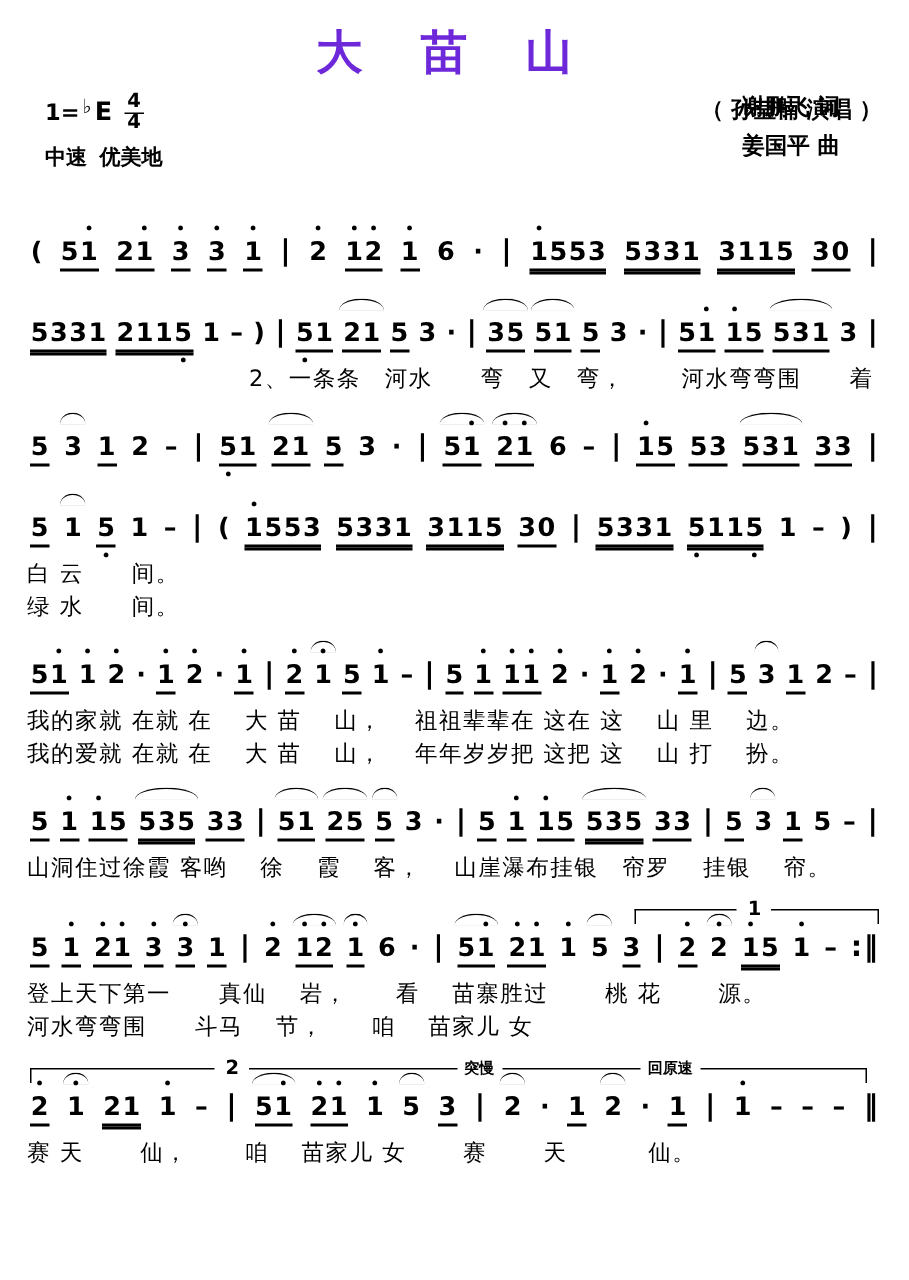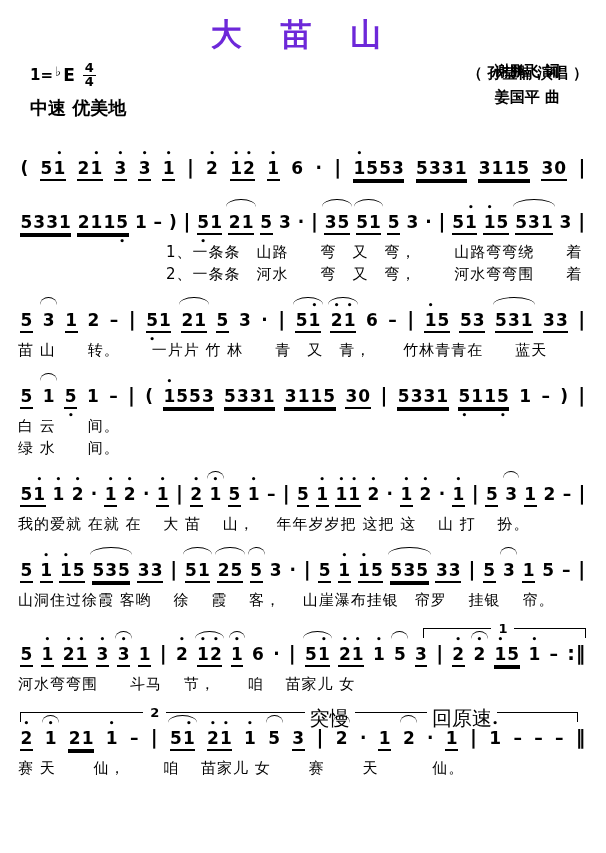--- a/index.html
+++ b/index.html
@@ -11,21 +11,21 @@
   .hdr{position:relative;height:122px;}
   .title{text-align:center;font-size:31px;font-weight:bold;letter-spacing:14px;margin-top:4px;}
   .subtitle{text-align:right;font-size:15px;font-weight:bold;margin-top:8px;}
   .credits{position:absolute;right:28px;top:44px;text-align:center;font-size:15px;font-weight:bold;line-height:26px;}
   .keyblock{position:absolute;left:12px;top:48px;font-size:15px;font-weight:bold;}
   .keyline{display:flex;align-items:center;gap:2px;}
   .flat{font-size:13px;vertical-align:super;position:relative;top:-4px;}
   .keynote{font-size:17px;}
   .meter{display:inline-flex;flex-direction:column;align-items:center;margin-left:6px;font-size:13px;line-height:12px;}
   .meter .mt{border-bottom:1.5px solid #000;padding:0 2px 1px 2px;}
-  .tempo{margin-top:8px;font-size:18px;}
+  .tempo{margin-top:8px;font-size:14px;font-family:Liberation Mono, monospace;}
 
   
   .score{margin-top:4px;}
   .system{position:relative;margin-bottom:7px;}
   .system.has-volta{margin-top:15px;}
   .notes{display:flex;justify-content:space-between;align-items:baseline;
          font-weight:bold;font-size:17px;padding:16px 2px 6px 2px;}
   .tok{position:relative;display:inline-block;white-space:nowrap;}
   .grp{display:inline-block;}
   .ch{position:relative;display:inline-block;padding:0 0.5px;}
@@ -44,21 +44,21 @@
   .lyric{font-size:15px;line-height:22px;white-space:pre;letter-spacing:1px;}
   .indent-lyrics .lyric{margin-left:148px;}
 
   
   .volta{position:absolute;top:2px;height:9px;border-top:1.5px solid #000;
          border-left:1.5px solid #000;border-right:1.5px solid #000;}
   .volta-right{left:71%;right:2px;}
   .volta-full{left:2px;right:10px;}
   .volta-label{position:absolute;top:-8px;left:42%;background:#fff;padding:0 7px;font-size:13px;font-weight:bold;}
   .volta-full .volta-label{left:22%;}
-  .tempo-mark{position:absolute;top:-8px;background:#fff;padding:0 5px;font-size:20px;font-weight:normal;white-space:nowrap;}
+  .tempo-mark{position:absolute;top:-8px;background:#fff;padding:0 5px;font-size:10px;font-weight:bold;white-space:nowrap;}
   .tm0{left:51%;}
   .tm1{left:73%;}
 </style>
 </head>
 <body>
 
 <div class="page">
 
   <div class="hdr">
     <div class="title" style="color:#6d28d9;">大 苗 山</div>
@@ -123,21 +123,20 @@
           <span class="tok"><span class="grp u1"><span class="ch">5</span></span></span>
           <span class="tok"><span class="grp u0"><span class="ch">3</span></span></span>
           <span class="tok"><span class="grp u0"><span class="ch">·</span></span></span>
           <span class="tok bar"><span class="grp u0"><span class="ch">|</span></span></span>
           <span class="tok"><span class="grp u1"><span class="ch">5</span><span class="ch">1<i class="da">•</i></span></span></span>
           <span class="tok"><span class="grp u1"><span class="ch">1<i class="da">•</i></span><span class="ch">5</span></span></span>
           <span class="tok"><i class="slur"></i><span class="grp u1"><span class="ch">5</span><span class="ch">3</span><span class="ch">1</span></span></span>
           <span class="tok"><span class="grp u0"><span class="ch">3</span></span></span>
           <span class="tok bar"><span class="grp u0"><span class="ch">|</span></span></span>
         </div>
-        <div class="lyric">1、一条条　山路　　弯　又　弯，　　 山路弯弯绕　　着</div>
         <div class="lyric">2、一条条　河水　　弯　又　弯，　　 河水弯弯围　　着</div>
       </div>
       <div class="system">
         <div class="notes">
           <span class="tok"><span class="grp u1"><span class="ch">5</span></span></span>
           <span class="tok"><i class="slur"></i><span class="grp u0"><span class="ch">3</span></span></span>
           <span class="tok"><span class="grp u1"><span class="ch">1</span></span></span>
           <span class="tok"><span class="grp u0"><span class="ch">2</span></span></span>
           <span class="tok"><span class="grp u0"><span class="ch">–</span></span></span>
           <span class="tok bar"><span class="grp u0"><span class="ch">|</span></span></span>
@@ -151,21 +150,20 @@
           <span class="tok"><i class="slur"></i><span class="grp u1"><span class="ch">2<i class="da">•</i></span><span class="ch">1<i class="da">•</i></span></span></span>
           <span class="tok"><span class="grp u0"><span class="ch">6</span></span></span>
           <span class="tok"><span class="grp u0"><span class="ch">–</span></span></span>
           <span class="tok bar"><span class="grp u0"><span class="ch">|</span></span></span>
           <span class="tok"><span class="grp u1"><span class="ch">1<i class="da">•</i></span><span class="ch">5</span></span></span>
           <span class="tok"><span class="grp u1"><span class="ch">5</span><span class="ch">3</span></span></span>
           <span class="tok"><i class="slur"></i><span class="grp u1"><span class="ch">5</span><span class="ch">3</span><span class="ch">1</span></span></span>
           <span class="tok"><span class="grp u1"><span class="ch">3</span><span class="ch">3</span></span></span>
           <span class="tok bar"><span class="grp u0"><span class="ch">|</span></span></span>
         </div>
-        <div class="lyric">苗 山　　转。　　一片片 竹 林　　青　又　青，　　竹林青青在　　蓝天</div>
       </div>
       <div class="system">
         <div class="notes">
           <span class="tok"><span class="grp u1"><span class="ch">5</span></span></span>
           <span class="tok"><i class="slur"></i><span class="grp u0"><span class="ch">1</span></span></span>
           <span class="tok"><span class="grp u1"><span class="ch">5<i class="db">•</i></span></span></span>
           <span class="tok"><span class="grp u0"><span class="ch">1</span></span></span>
           <span class="tok"><span class="grp u0"><span class="ch">–</span></span></span>
           <span class="tok bar"><span class="grp u0"><span class="ch">|</span></span></span>
           <span class="tok"><span class="grp u0"><span class="ch">(</span></span></span>
@@ -211,20 +209,21 @@
           <span class="tok"><span class="grp u0"><span class="ch">·</span></span></span>
           <span class="tok"><span class="grp u1"><span class="ch">1<i class="da">•</i></span></span></span>
           <span class="tok bar"><span class="grp u0"><span class="ch">|</span></span></span>
           <span class="tok"><span class="grp u1"><span class="ch">5</span></span></span>
           <span class="tok"><i class="slur"></i><span class="grp u0"><span class="ch">3</span></span></span>
           <span class="tok"><span class="grp u1"><span class="ch">1</span></span></span>
           <span class="tok"><span class="grp u0"><span class="ch">2</span></span></span>
           <span class="tok"><span class="grp u0"><span class="ch">–</span></span></span>
           <span class="tok bar"><span class="grp u0"><span class="ch">|</span></span></span>
         </div>
+        <div class="lyric">我的家就 在就 在　 大 苗　 山，　 祖祖辈辈在 这在 这　 山 里　 边。</div>
         <div class="lyric">我的爱就 在就 在　 大 苗　 山，　 年年岁岁把 这把 这　 山 打　 扮。</div>
       </div>
       <div class="system">
         <div class="notes">
           <span class="tok"><span class="grp u1"><span class="ch">5</span></span></span>
           <span class="tok"><span class="grp u1"><span class="ch">1<i class="da">•</i></span></span></span>
           <span class="tok"><span class="grp u1"><span class="ch">1<i class="da">•</i></span><span class="ch">5</span></span></span>
           <span class="tok"><i class="slur"></i><span class="grp u2"><span class="ch">5</span><span class="ch">3</span><span class="ch">5</span></span></span>
           <span class="tok"><span class="grp u1"><span class="ch">3</span><span class="ch">3</span></span></span>
           <span class="tok bar"><span class="grp u0"><span class="ch">|</span></span></span>
@@ -273,20 +272,21 @@
           <span class="tok"><i class="slur"></i><span class="grp u0"><span class="ch">5</span></span></span>
           <span class="tok"><span class="grp u1"><span class="ch">3</span></span></span>
           <span class="tok bar"><span class="grp u0"><span class="ch">|</span></span></span>
           <span class="tok"><span class="grp u1"><span class="ch">2<i class="da">•</i></span></span></span>
           <span class="tok"><i class="slur"></i><span class="grp u0"><span class="ch">2<i class="da">•</i></span></span></span>
           <span class="tok"><span class="grp u2"><span class="ch">1<i class="da">•</i></span><span class="ch">5</span></span></span>
           <span class="tok"><span class="grp u0"><span class="ch">1<i class="da">•</i></span></span></span>
           <span class="tok"><span class="grp u0"><span class="ch">–</span></span></span>
           <span class="tok bar"><span class="grp u0"><span class="ch">:</span><span class="ch">‖</span></span></span>
         </div>
+        <div class="lyric">登上天下第一　　真仙　 岩，　　看　 苗寨胜过　　 桃 花　　 源。</div>
         <div class="lyric">河水弯弯围　　斗马　 节，　　咱　 苗家儿 女</div>
       </div>
       <div class="system has-volta">
         <div class="volta volta-full">
           <span class="volta-label">2</span>
           <span class="tempo-mark tm0">突慢</span>
           <span class="tempo-mark tm1">回原速</span>
         </div>
         <div class="notes">
           <span class="tok"><span class="grp u1"><span class="ch">2<i class="da">•</i></span></span></span>

